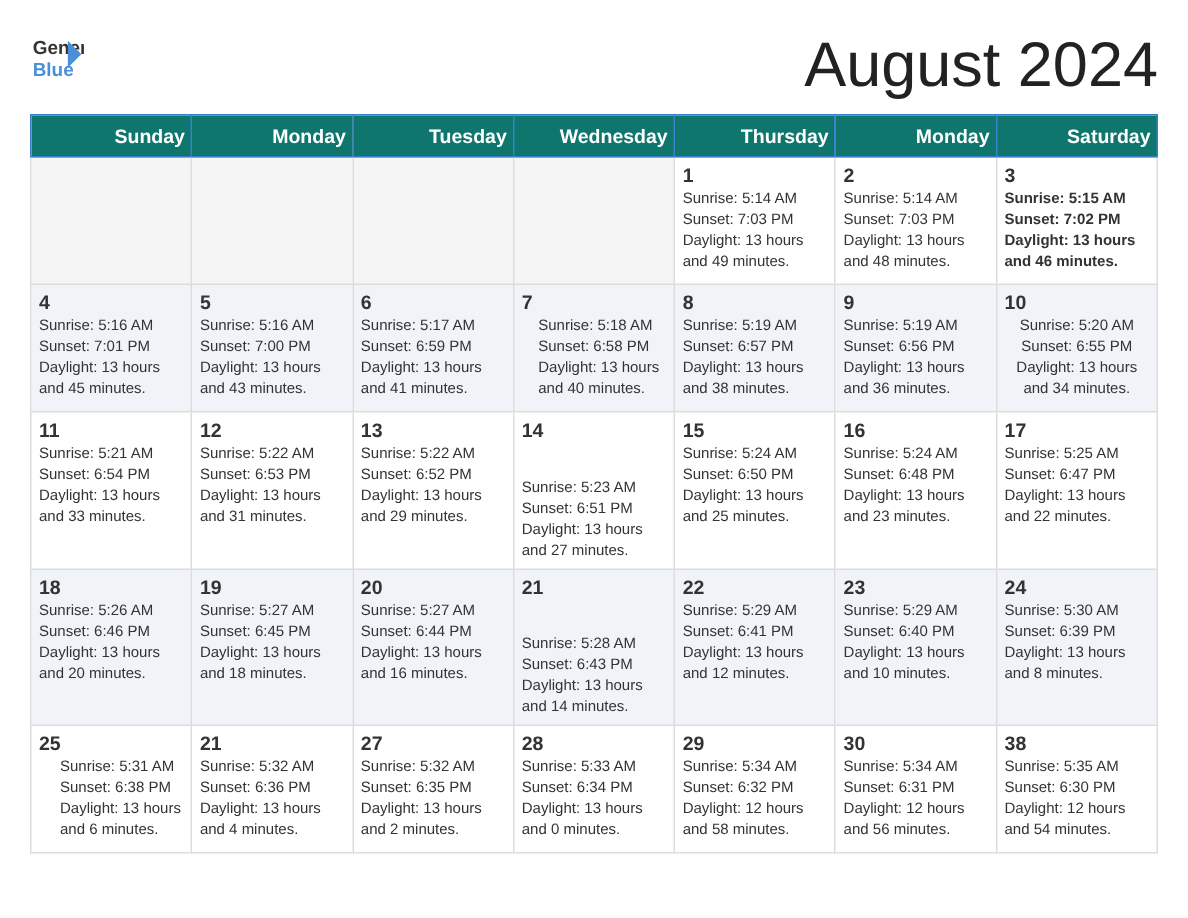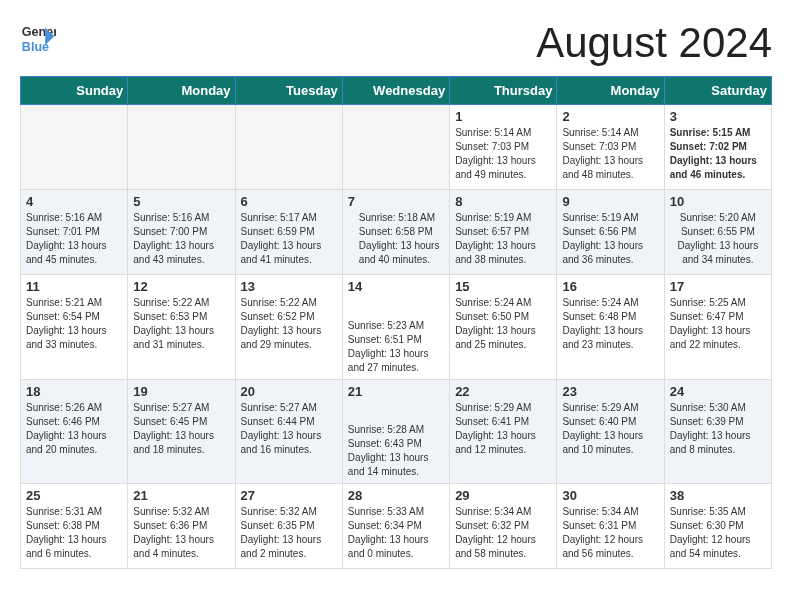--- a/index.html
+++ b/index.html
@@ -289,21 +289,21 @@
           <span class="day-num">24</span>
           <div class="day-info" style="white-space: pre-line;">Sunrise: 5:30 AM
 Sunset: 6:39 PM
 Daylight: 13 hours
 and 8 minutes.</div>
         </td>
       </tr>
       <tr>
         <td>
           <span class="day-num">25</span>
-          <div class="day-info" style="white-space: pre-line;">Sunrise: 5:31 AM
+          <div class="day-info" style="white-space: pre-line; margin-left: 14px;">Sunrise: 5:31 AM
 Sunset: 6:38 PM
 Daylight: 13 hours
 and 6 minutes.</div>
         </td>
         <td>
           <span class="day-num">21</span>
           <div class="day-info" style="white-space: pre-line;">Sunrise: 5:32 AM
 Sunset: 6:36 PM
 Daylight: 13 hours
 and 4 minutes.</div>

